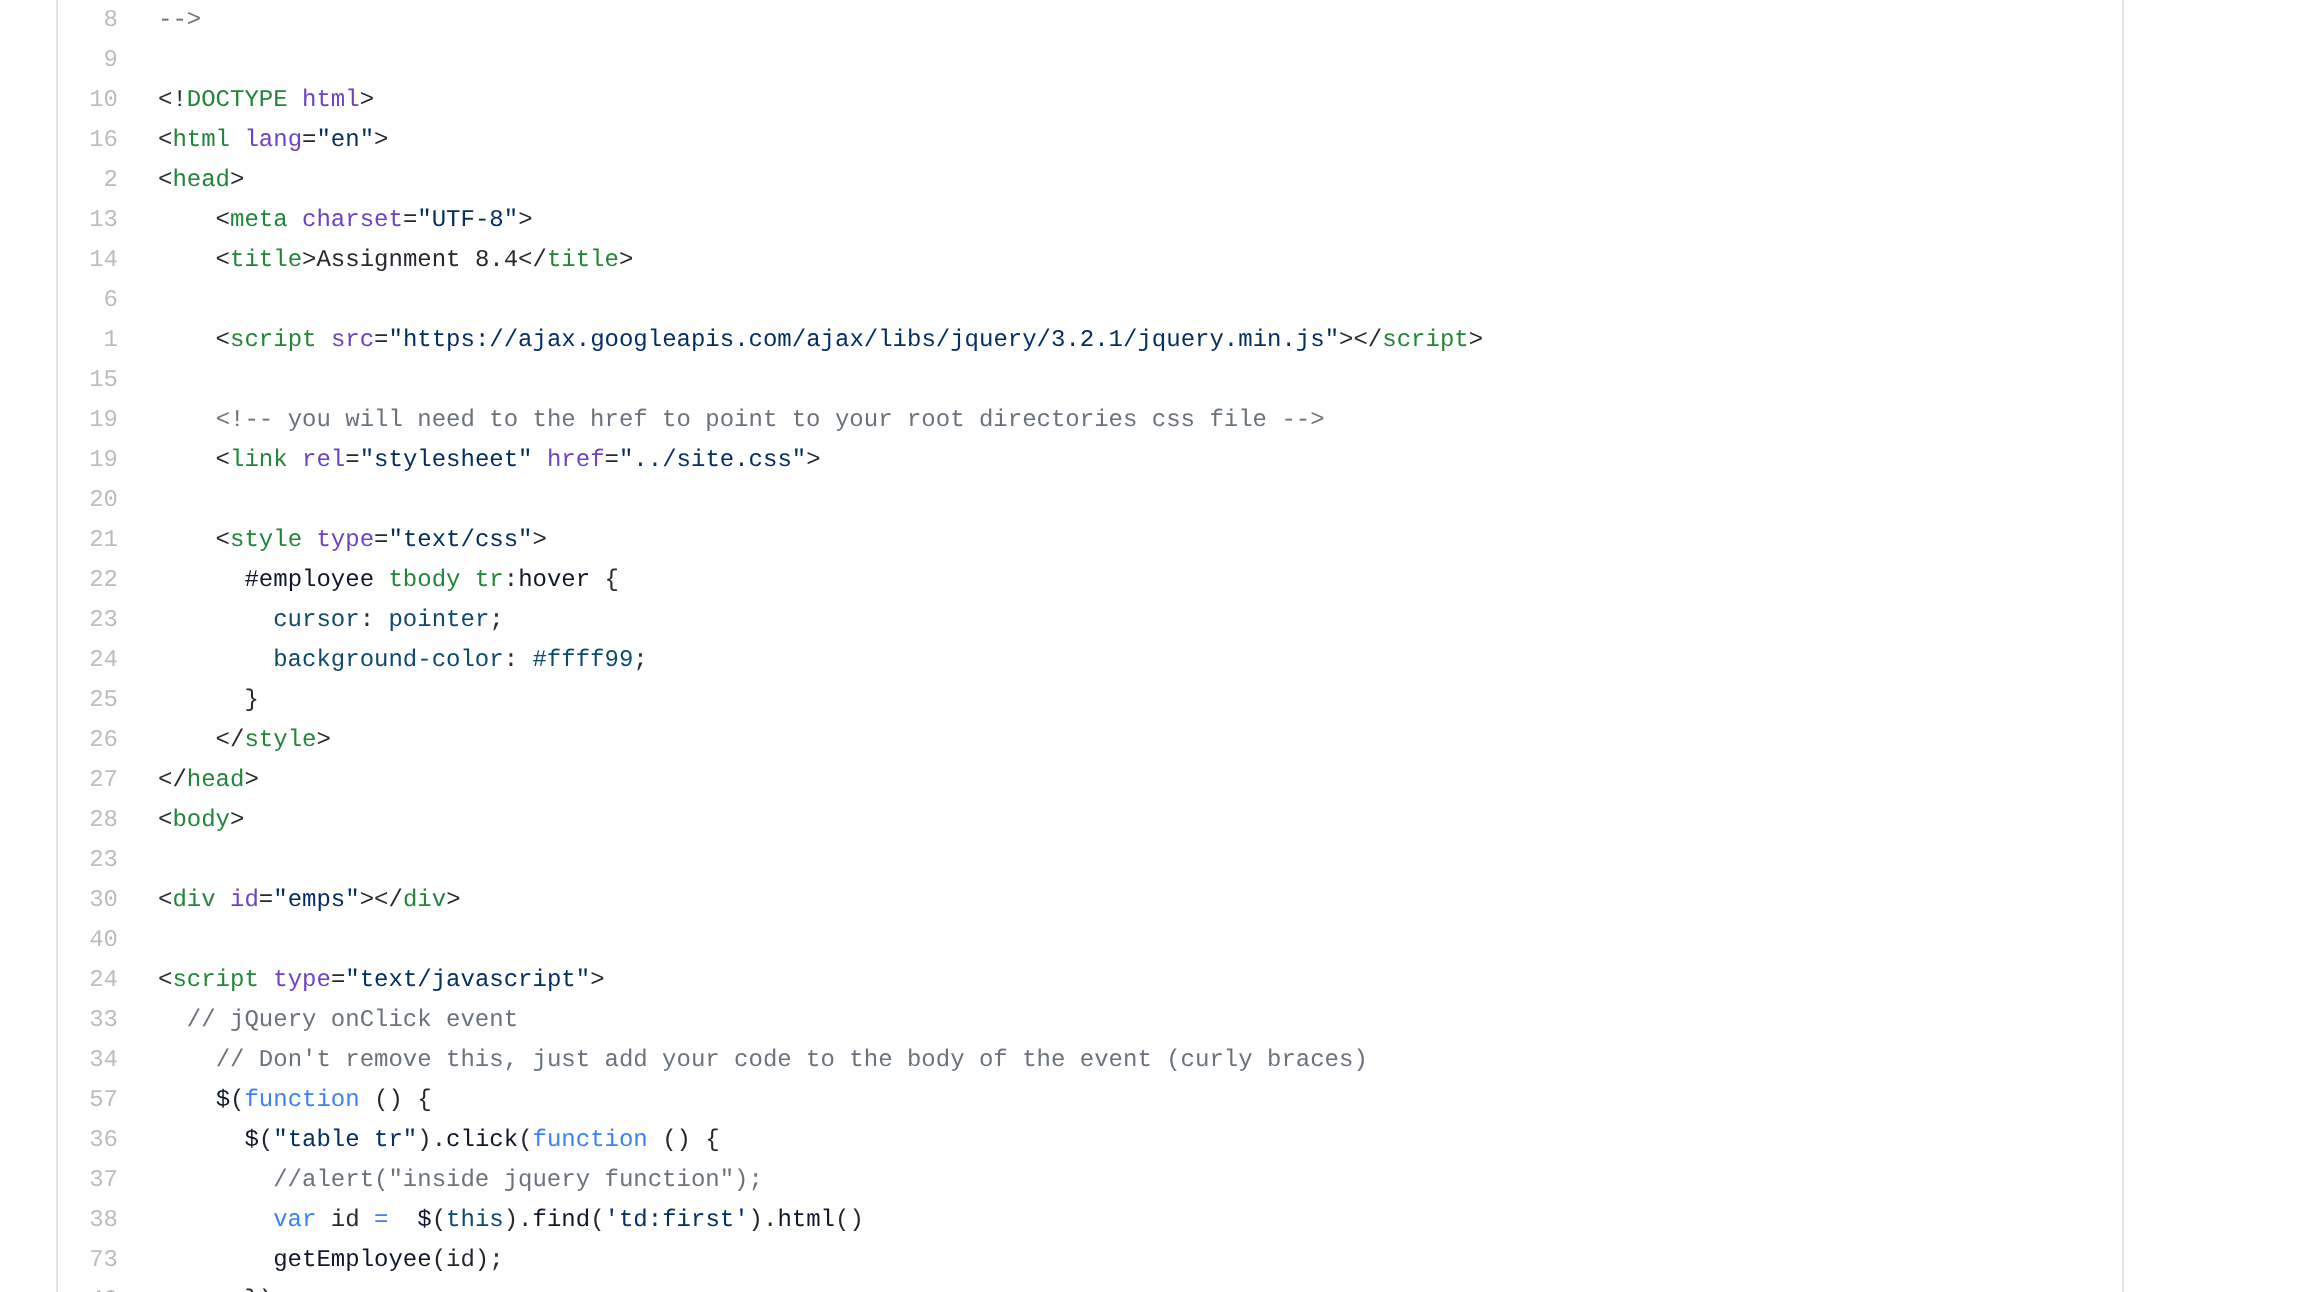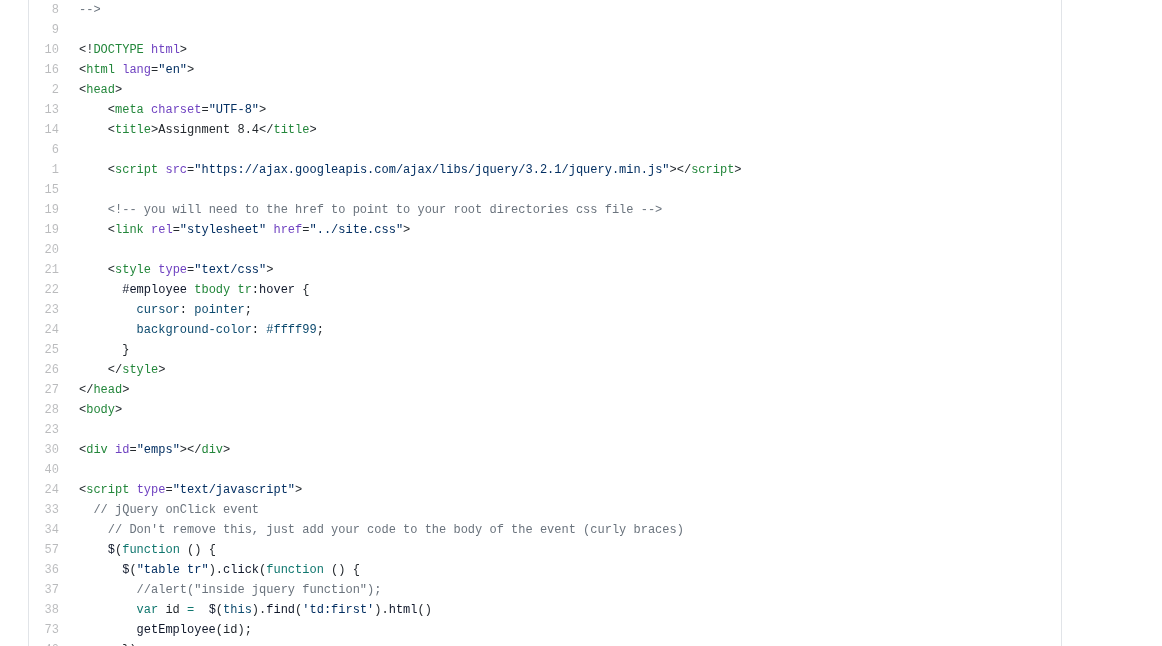--- a/index.html
+++ b/index.html
@@ -36,21 +36,21 @@
     overflow: hidden;
   }
   .code .row {
     height: 20px;
   }
   
   .pl-c  { color: #6a737d; }   
   .pl-ent{ color: #22863a; }   
   .pl-e  { color: #6f42c1; }   
   .pl-s  { color: #032f62; }   
-  .pl-k  { color: #0f766e; }   
+  .pl-k  { color: #3b82f6; }   
   .pl-en { color: #0f172a; }   
   .pl-c1 { color: #0c4a6e; }   
   .br    { color: #24292e; }   
 </style>
 </head>
 <body>
 
 <div class="code-viewer">
   <div class="gutter">
       <div class="ln">8</div>

